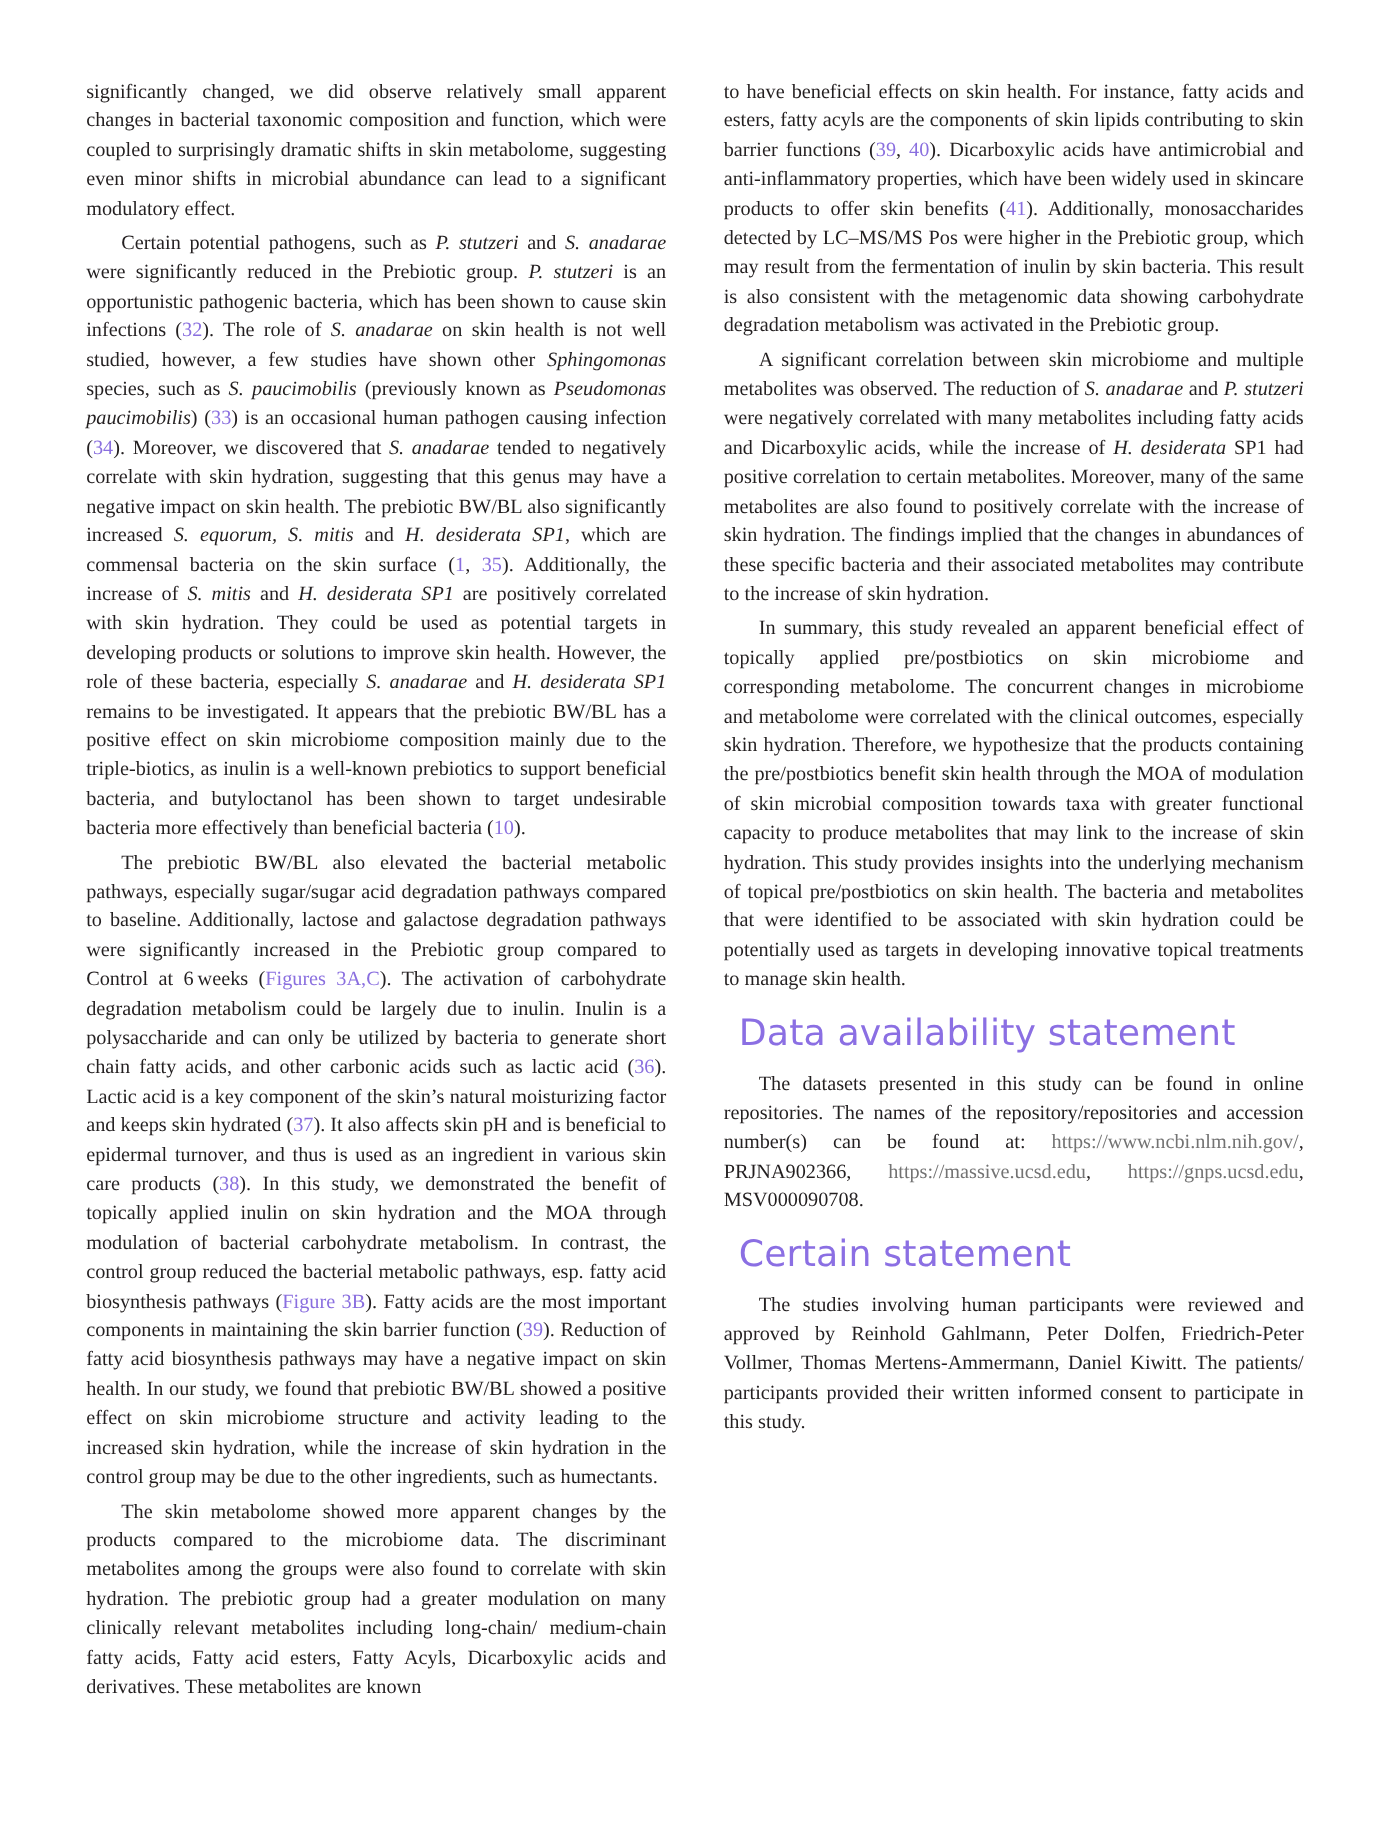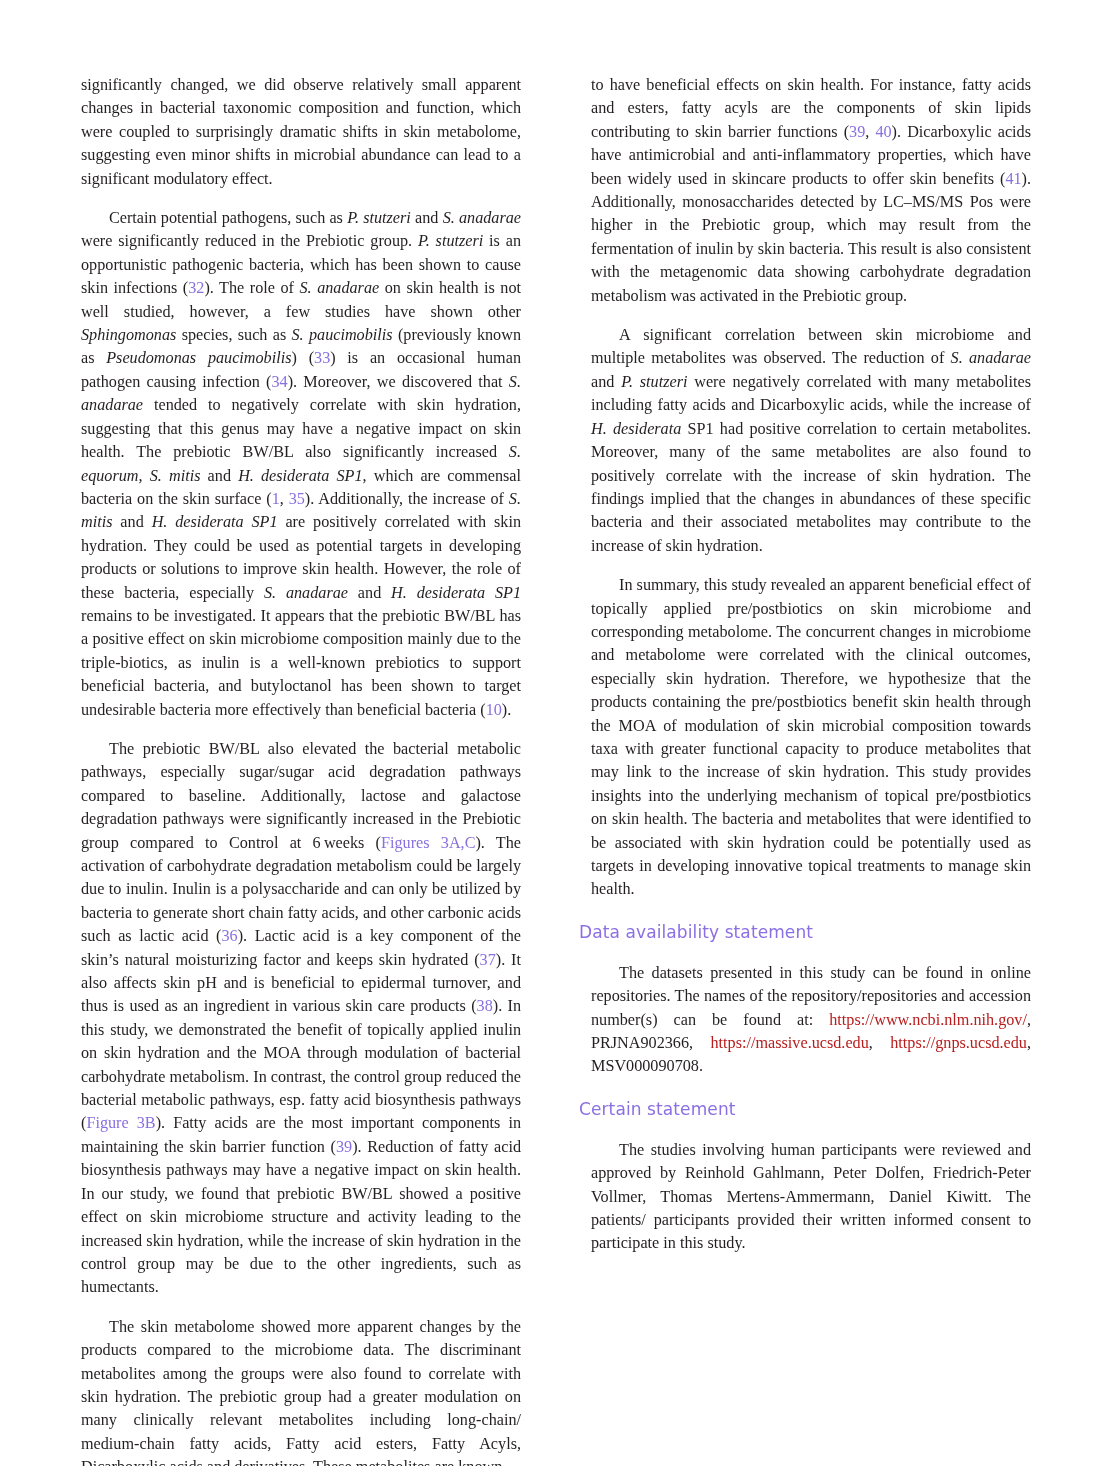--- a/index.html
+++ b/index.html
@@ -8,33 +8,33 @@
     position: absolute; left: 65px; top: 58px; width: 970px; height: 1400px;
   }
   .col {
     position: absolute; top: 0; width: 472px;
     font-family: "Liberation Serif", "DejaVu Serif", serif;
     font-size: 16.2px; line-height: 23.4px; color: #231f20;
     text-align: justify; hyphens: none;
   }
   .col-left { left: 0; }
   .col-right { left: 510px; }
-  .para { margin: 16px; }
+  .para { margin: 4px; }
   .para.indent { text-indent: 28px; }
   .cite { color: #7b68ee; color: #8a6fdf; text-decoration: none; cursor: pointer; }
   .sp { font-style: italic; }
   h2.section-heading {
     font-family: "DejaVu Sans", "Liberation Sans", sans-serif;
-    font-weight: normal; font-size: 17px; line-height: 28px;
-    color: #8b6fe3; margin: 4px; letter-spacing: 0.1px;
+    font-weight: normal; font-size: 29px; line-height: 28px;
+    color: #8b6fe3; margin: 16px; letter-spacing: 0.1px;
   }
   .h-data { margin-top: 42px; margin-bottom: 22px; }
   .h-ethics { margin-top: 44px; margin-bottom: 22px; }
   .h-author { margin-top: 44px; margin-bottom: 22px; }
-  .link { color: #b91c1c; text-decoration: none; cursor: pointer; }
+  .link { color: #737373; text-decoration: none; cursor: pointer; }
 </style>
 </head>
 <body>
 
 <div class="page">
 
   <div class="col col-left">
     <p class="para"><span>significantly changed, we did observe relatively small apparent changes in bacterial taxonomic composition and function, which were coupled to surprisingly dramatic shifts in skin metabolome, suggesting even minor shifts in microbial abundance can lead to a significant modulatory effect.</span></p>
 
     <p class="para indent"><span>Certain potential pathogens, such as </span><span class="sp">P. stutzeri</span><span> and </span><span class="sp">S. anadarae</span><span> were significantly reduced in the Prebiotic group. </span><span class="sp">P. stutzeri</span><span> is an opportunistic pathogenic bacteria, which has been shown to cause skin infections (</span><a class="cite">32</a><span>). The role of </span><span class="sp">S. anadarae</span><span> on skin health is not well studied, however, a few studies have shown other </span><span class="sp">Sphingomonas</span><span> species, such as </span><span class="sp">S. paucimobilis</span><span> (previously known as </span><span class="sp">Pseudomonas paucimobilis</span><span>) (</span><a class="cite">33</a><span>) is an occasional human pathogen causing infection (</span><a class="cite">34</a><span>). Moreover, we discovered that </span><span class="sp">S. anadarae</span><span> tended to negatively correlate with skin hydration, suggesting that this genus may have a negative impact on skin health. The prebiotic BW/BL also significantly increased </span><span class="sp">S. equorum, S. mitis</span><span> and </span><span class="sp">H. desiderata SP1</span><span>, which are commensal bacteria on the skin surface (</span><a class="cite">1</a><span>, </span><a class="cite">35</a><span>). Additionally, the increase of </span><span class="sp">S. mitis</span><span> and </span><span class="sp">H. desiderata SP1</span><span> are positively correlated with skin hydration. They could be used as potential targets in developing products or solutions to improve skin health. However, the role of these bacteria, especially </span><span class="sp">S. anadarae</span><span> and </span><span class="sp">H. desiderata SP1</span><span> remains to be investigated. It appears that the prebiotic BW/BL has a positive effect on skin microbiome composition mainly due to the triple-biotics, as inulin is a well-known prebiotics to support beneficial bacteria, and butyloctanol has been shown to target undesirable bacteria more effectively than beneficial bacteria (</span><a class="cite">10</a><span>).</span></p>

